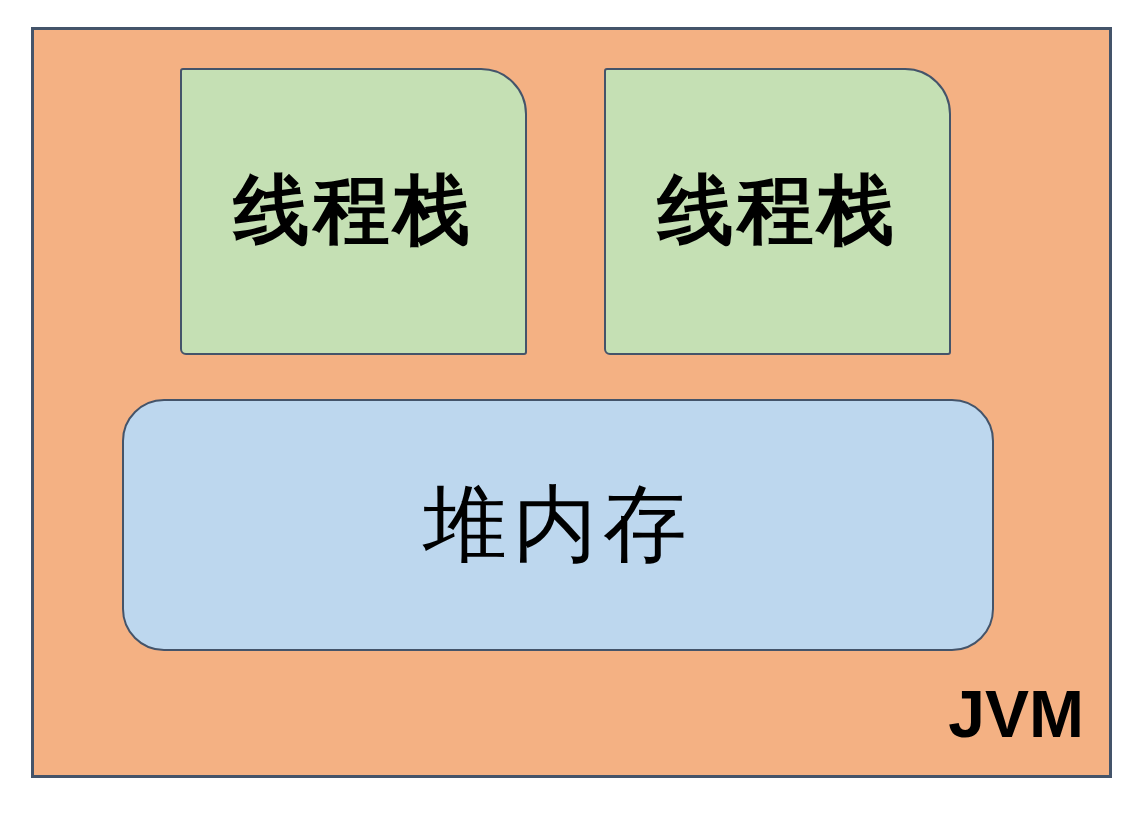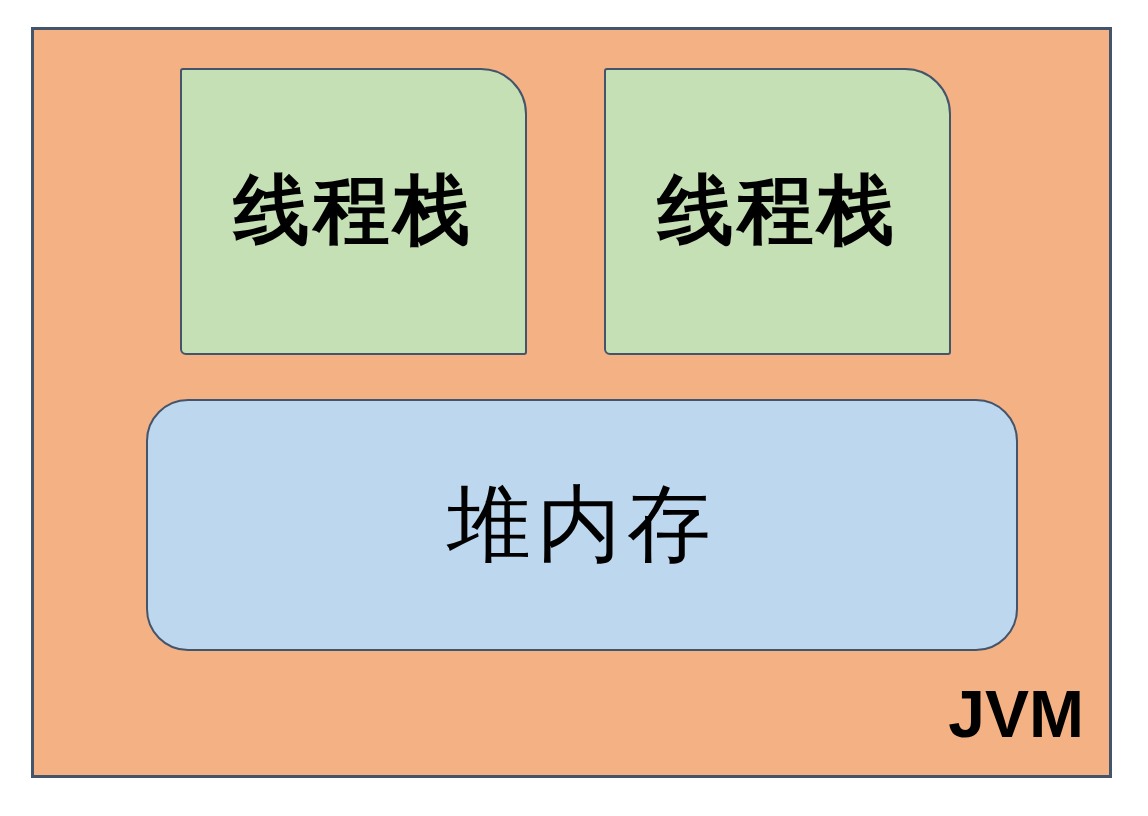--- a/index.html
+++ b/index.html
@@ -42,21 +42,21 @@
     height: 287px;
     background: #c5e0b4;
     border-radius: 3px 46px 3px 6px;
     font-size: 76px;
     font-weight: 700;
     letter-spacing: 4px;
   }
   .thread-stack.first { left: 146px; }
   .thread-stack.second { left: 570px; }
   .heap {
-    left: 112px;
+    left: 88px;
     top: 369px;
     width: 872px;
     height: 252px;
     background: #bdd7ee;
     border-radius: 42px;
     font-size: 84px;
     font-weight: 400;
     letter-spacing: 6px;
   }
   .jvm-label {

